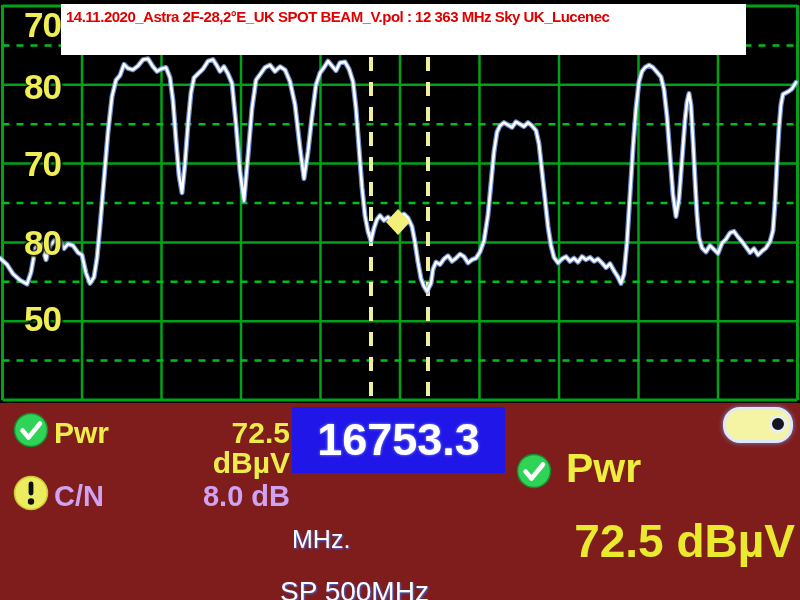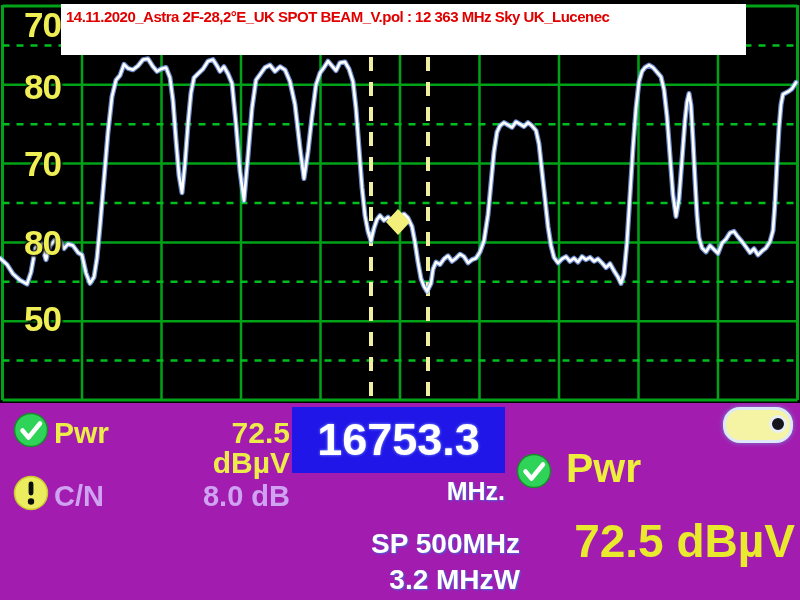--- a/index.html
+++ b/index.html
@@ -14,29 +14,29 @@
           color:#e10000;font-weight:bold;font-size:15px;line-height:24px;
           padding:1px 5px 0 5px;letter-spacing:-0.5px;white-space:nowrap;overflow:hidden;
           box-sizing:border-box;z-index:6;}
   #watermark{position:absolute;left:345px;top:295px;width:110px;height:106px;
              background:rgba(128,128,128,0.55);z-index:1;}
   #watermark .wm-text{position:absolute;left:0;bottom:1px;width:110px;text-align:center;
              font-family:"Liberation Serif",serif;font-weight:bold;font-size:17px;line-height:18px;}
   #watermark .wm-dx{color:#a32a10;}
   #watermark .wm-rest{color:#20263f;}
   
-  #panel{position:absolute;left:0;top:403px;width:800px;height:197px;background:#a21caf;}
+  #panel{position:absolute;left:0;top:403px;width:800px;height:197px;background:#7f1d1d;}
   .badge{position:absolute;width:36px;height:36px;}
   .txt-pwr{position:absolute;color:#eded4a;font-weight:bold;font-size:30px;line-height:1;}
   .txt-cn{position:absolute;color:#cfa2f2;font-weight:bold;font-size:29px;line-height:1;}
   #freq-box{position:absolute;left:292px;top:4px;width:213px;height:66px;background:#2016e8;
             display:flex;align-items:center;justify-content:center;z-index:2;}
   #freq-box .freq-val{color:#ffffff;font-weight:bold;font-size:45px;letter-spacing:0px;
             text-shadow:0 0 3px #8fa8ff;}
-  .wt{color:#ffffff;font-weight:bold;text-shadow:1px 1px 2px #4466dd;position:absolute;text-align:right;}
+  .wt{color:#ffffff;font-weight:normal;text-shadow:1px 1px 2px #4466dd;position:absolute;text-align:left;margin-top:48px;}
   #mhz-unit{left:292px;top:74px;width:213px;font-size:25px;}
   #span-label{left:280px;top:125px;width:240px;font-size:28px;}
   #rbw-label{left:280px;top:161px;width:240px;font-size:28px;}
   #big-pwr-label{position:absolute;left:566px;top:45px;color:#eeee3c;font-weight:bold;font-size:41px;line-height:1;}
   #big-pwr-value{position:absolute;left:480px;top:115px;width:315px;text-align:right;
                  color:#e9e92e;font-weight:bold;font-size:46px;line-height:1;}
   #battery{position:absolute;left:723px;top:4px;width:64px;height:30px;background:#f4f4a4;
            border:3px solid #dfe8fa;border-radius:17px;box-shadow:0 0 5px #7788cc;}
   #battery .cell{position:absolute;right:3px;top:5px;width:12px;height:12px;border-radius:50%;
            background:#15151d;border:3px solid #e8eef8;}

